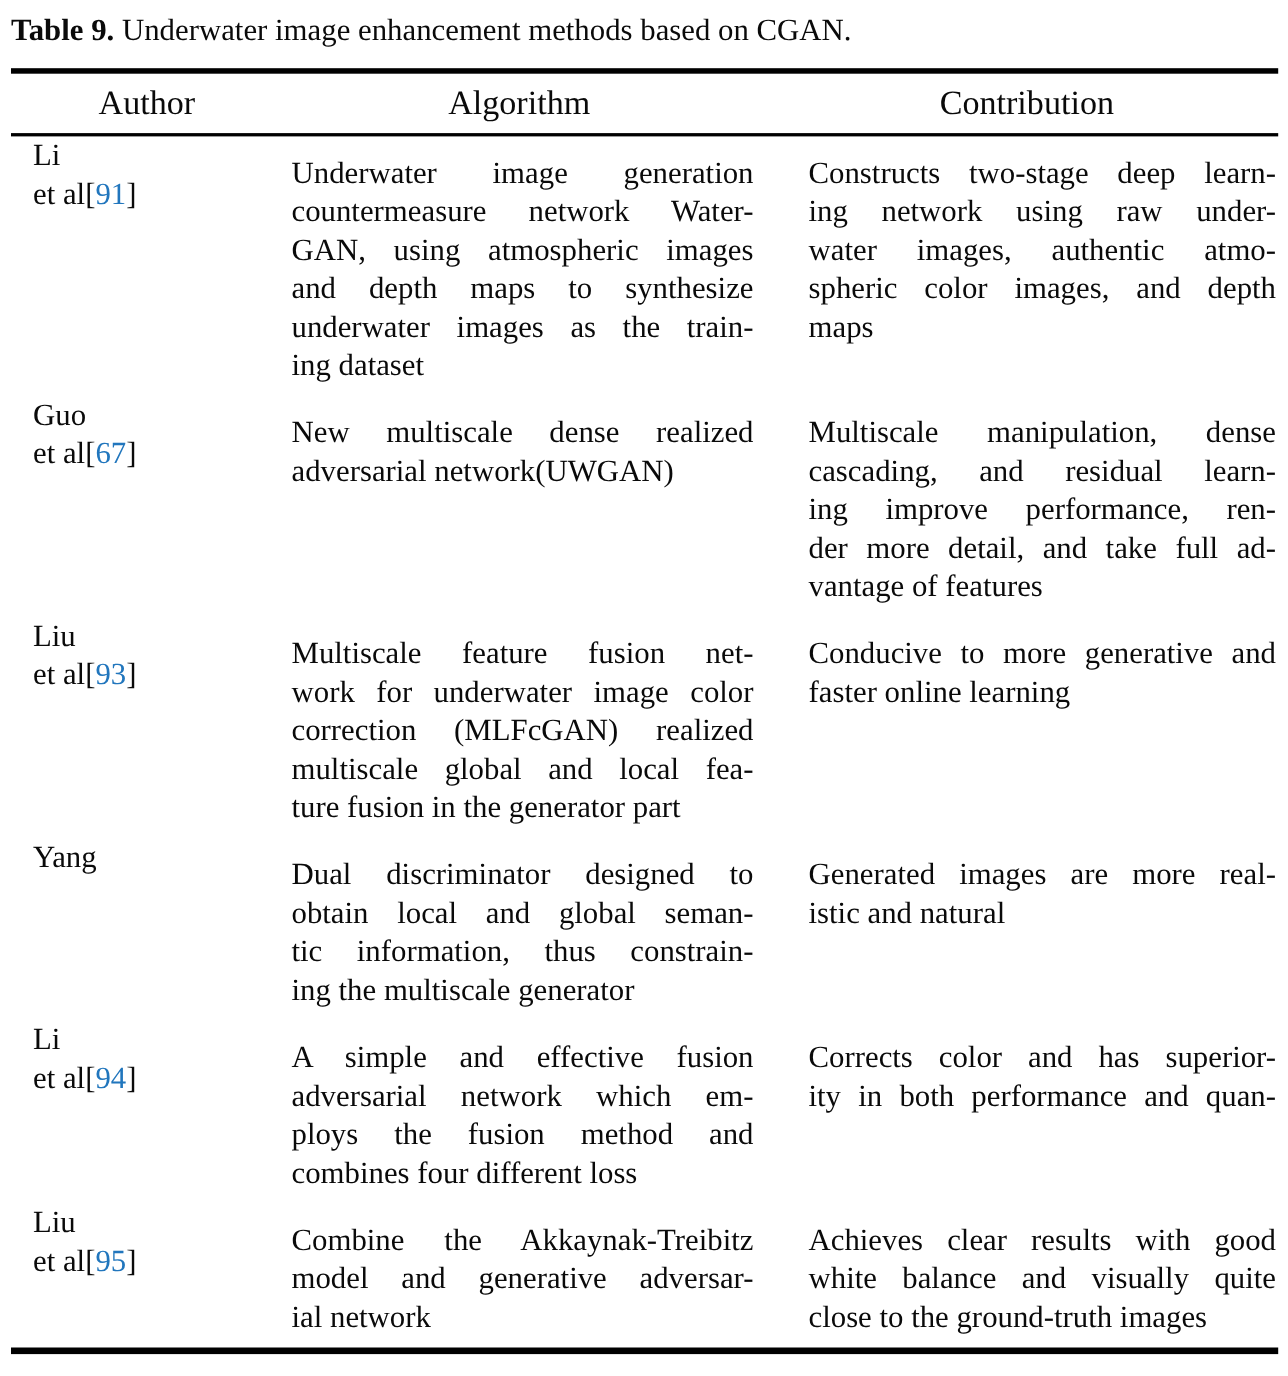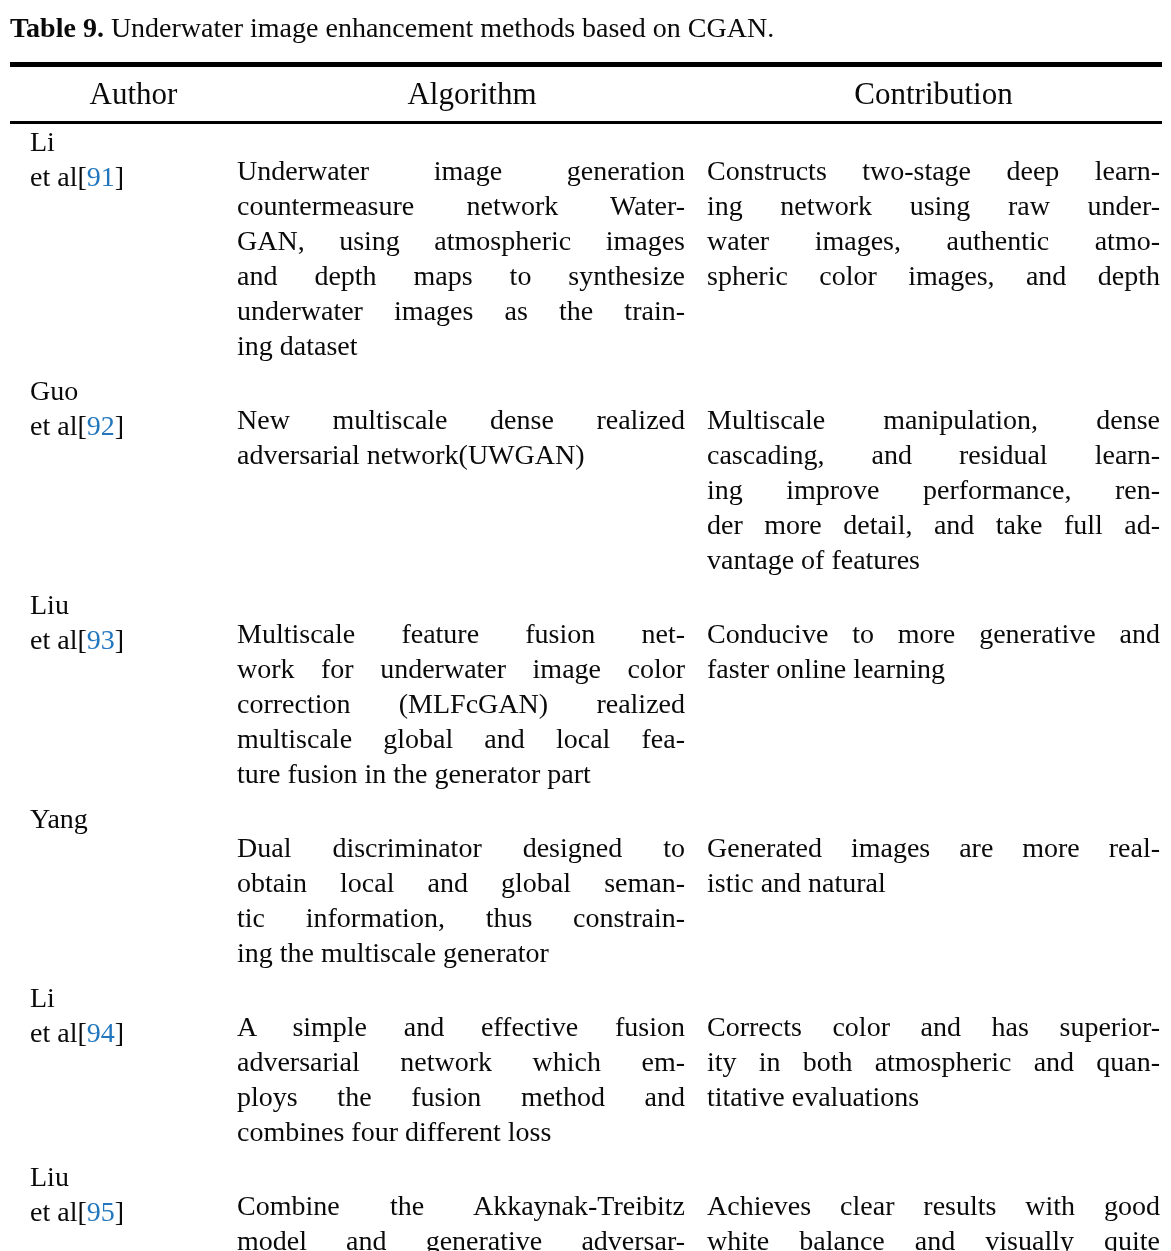--- a/index.html
+++ b/index.html
@@ -39,21 +39,21 @@
     padding-bottom: 10px;
     font-size: 31px;
     line-height: 35px;
     text-align: center;
   }
   .row { padding-bottom: 10px; }
   .cell {
     font-size: 28px;
     line-height: 35px;
   }
-  .cell.para { padding-top: 29px; }
+  .cell.para { padding-top: 16px; margin-left: 28px; }
   .cell.algorithm { padding-right: 22px; }
   .jl {
     text-align: justify;
     text-align-last: justify;
     white-space: nowrap;
   }
   .jl.last { text-align-last: left; }
   .cite { color: #2176bd; }
 </style>
 </head>
@@ -89,27 +89,28 @@
             <div class="jl">GAN, using atmospheric images</div>
             <div class="jl">and depth maps to synthesize</div>
             <div class="jl">underwater images as the train-</div>
             <div class="jl last">ing dataset</div>
           </div>
     <div class="cell para contribution">
             <div class="jl">Constructs two-stage deep learn-</div>
             <div class="jl">ing network using raw under-</div>
             <div class="jl">water images, authentic atmo-</div>
             <div class="jl">spheric color images, and depth</div>
+            <div class="jl last">maps</div>
           </div>
   </div>
 
   <div class="grid row">
     <div class="cell author">
       <div>Guo</div>
-      <div><span>et al[</span><span class="cite">92</span><span>]</span></div>
+      <div><span>et al[</span><span class="cite">67</span><span>]</span></div>
     </div>
     <div class="cell para algorithm">
             <div class="jl">New multiscale dense realized</div>
             <div class="jl last">adversarial network(UWGAN)</div>
           </div>
     <div class="cell para contribution">
             <div class="jl">Multiscale manipulation, dense</div>
             <div class="jl">cascading, and residual learn-</div>
             <div class="jl">ing improve performance, ren-</div>
             <div class="jl">der more detail, and take full ad-</div>
@@ -157,22 +158,21 @@
       <div><span>et al[</span><span class="cite">94</span><span>]</span></div>
     </div>
     <div class="cell para algorithm">
             <div class="jl">A simple and effective fusion</div>
             <div class="jl">adversarial network which em-</div>
             <div class="jl">ploys the fusion method and</div>
             <div class="jl last">combines four different loss</div>
           </div>
     <div class="cell para contribution">
             <div class="jl">Corrects color and has superior-</div>
-            <div class="jl">ity in both atmospheric and quan-</div>
-            <div class="jl last">titative evaluations</div>
+            <div class="jl">ity in both performance and quan-</div>
           </div>
   </div>
 
   <div class="grid row">
     <div class="cell author">
       <div>Liu</div>
       <div><span>et al[</span><span class="cite">95</span><span>]</span></div>
     </div>
     <div class="cell para algorithm">
             <div class="jl">Combine the Akkaynak-Treibitz</div>

